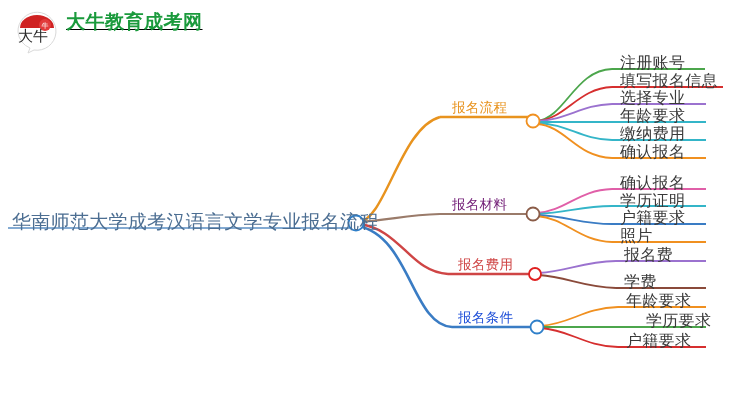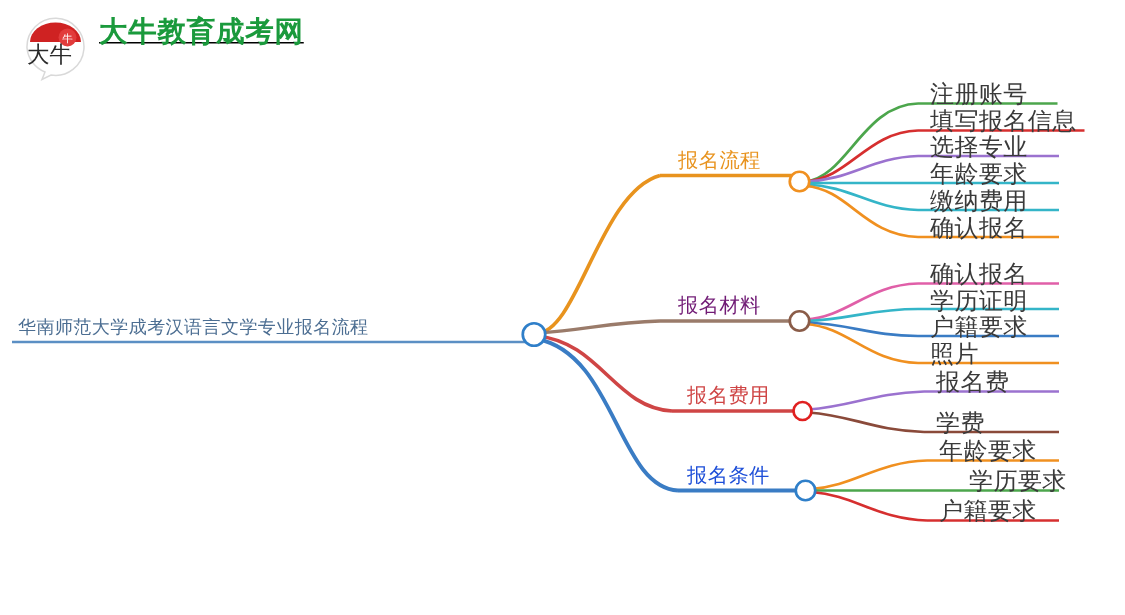--- a/index.html
+++ b/index.html
@@ -63,21 +63,21 @@
     pointer-events: none;
   }
 
   
   .node-label {
     position: absolute;
     white-space: nowrap;
     line-height: 1;
   }
   .root-label {
-    font-size: 12px;
+    font-size: 19px;
     color: #4c6e92;
     letter-spacing: 0.3px;
   }
   .branch-label {
     font-size: 13.5px;
     letter-spacing: 0.3px;
   }
   .leaf-label {
     font-size: 16px;
     color: #3a3a3a;

